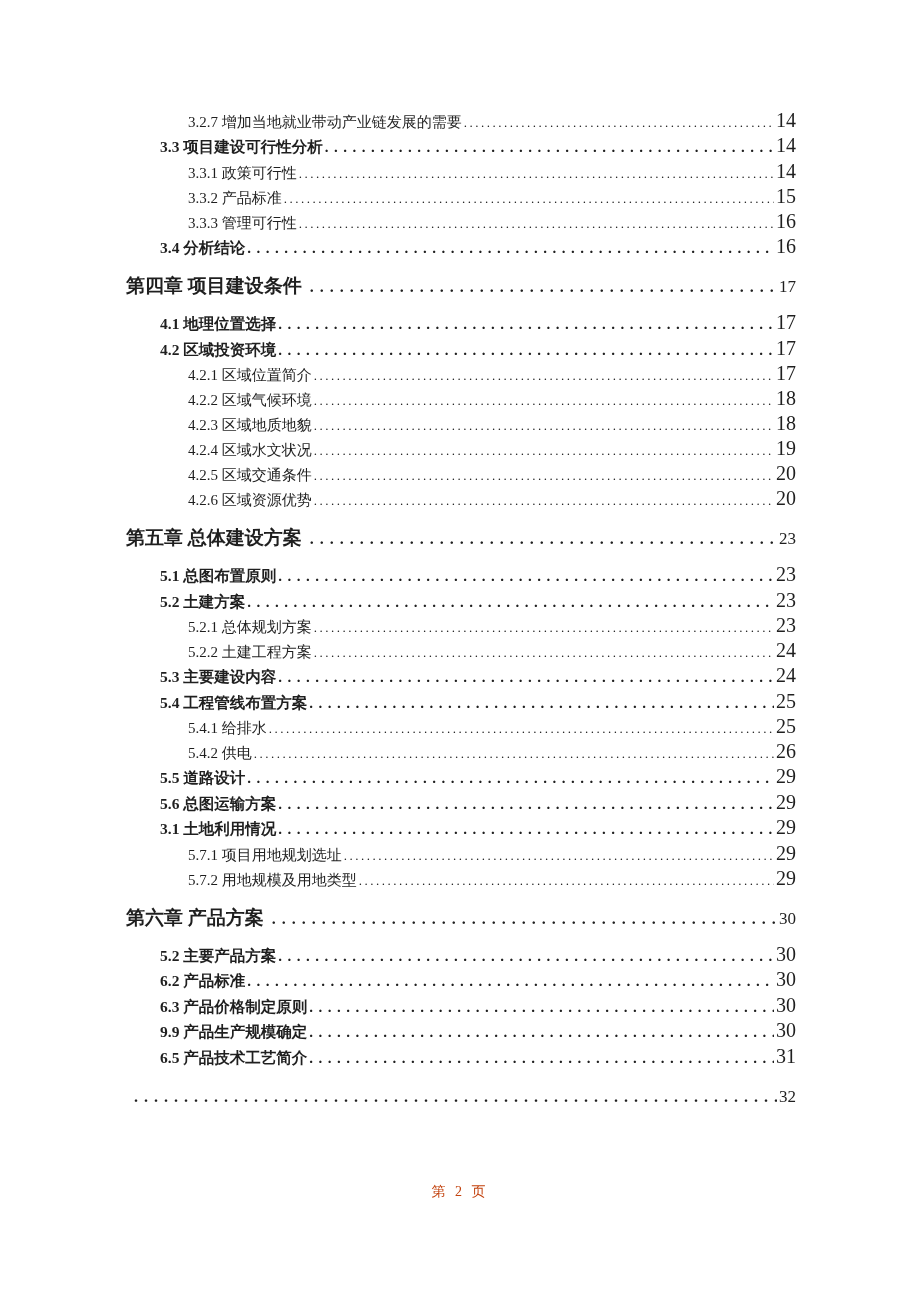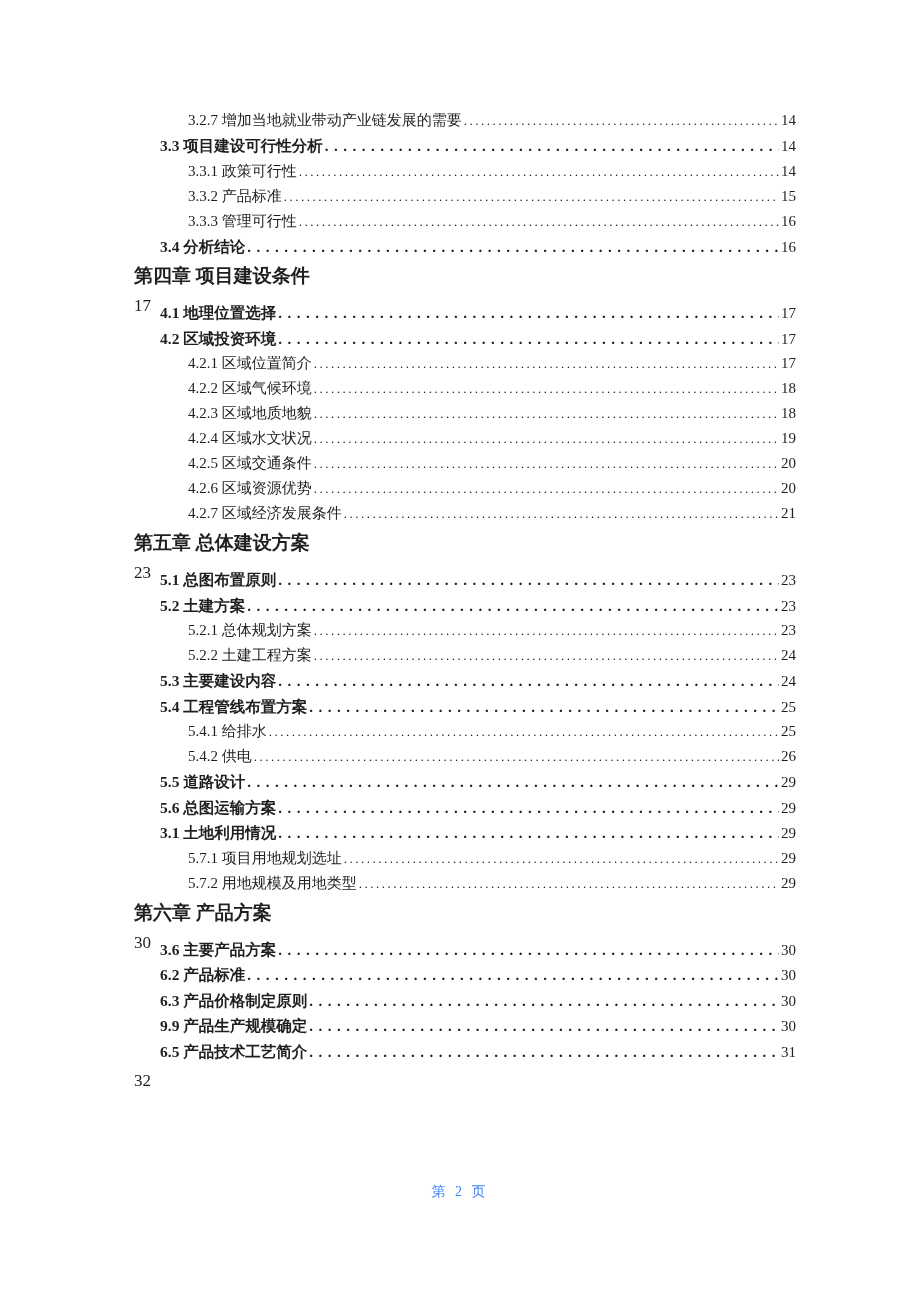--- a/index.html
+++ b/index.html
@@ -39,26 +39,25 @@
     height: 25.5px;
     line-height: 25.5px;
     padding-left: 34px;
     font-size: 15.5px;
     font-weight: bold;
   }
   
   .toc-row.chapter {
     height: 30px;
     line-height: 30px;
-    margin-top: 2px;
+    margin-top: 12px;
     margin-bottom: 9px;
     padding-left: 0;
     font-size: 19px;
     font-weight: bold;
-    flex-direction: column;
   }
   .toc-label {
     flex: 0 0 auto;
   }
   .dot-leader {
     flex: 1 1 auto;
     overflow: hidden;
     margin: 0 2px;
     min-width: 10px;
   }
@@ -79,33 +78,33 @@
     margin-left: 8px;
   }
   .chapter .dot-leader::after {
     font-size: 16px;
     letter-spacing: 6px;
     font-weight: bold;
   }
   .toc-page-num {
     flex: 0 0 auto;
     font-weight: normal;
-    font-size: 15px;
+    font-size: 20px;
   }
   .chapter .toc-page-num {
     font-size: 17px;
   }
   .footer {
     position: absolute;
     top: 1183px;
     left: 0;
     width: 100%;
     text-align: center;
     font-size: 14px;
-    color: #3b82f6;
+    color: #c2410c;
     letter-spacing: 3px;
   }
 </style>
 </head>
 <body>
 
 <div class="page">
 
   <div class="toc" id="toc-container">
       <div class="toc-row l3">
@@ -176,25 +175,20 @@
       <div class="toc-row l3">
       <span class="toc-label">4.2.5 区域交通条件</span>
       <span class="dot-leader"></span>
       <span class="toc-page-num">20</span>
     </div>
       <div class="toc-row l3">
       <span class="toc-label">4.2.6 区域资源优势</span>
       <span class="dot-leader"></span>
       <span class="toc-page-num">20</span>
     </div>
-      <div class="toc-row l3">
-      <span class="toc-label">4.2.7 区域经济发展条件</span>
-      <span class="dot-leader"></span>
-      <span class="toc-page-num">21</span>
-    </div>
       <div class="toc-row chapter">
       <span class="toc-label">第五章 总体建设方案</span>
       <span class="dot-leader"></span>
       <span class="toc-page-num">23</span>
     </div>
       <div class="toc-row l2">
       <span class="toc-label">5.1 总图布置原则</span>
       <span class="dot-leader"></span>
       <span class="toc-page-num">23</span>
     </div>
@@ -257,21 +251,21 @@
       <span class="toc-label">5.7.2 用地规模及用地类型</span>
       <span class="dot-leader"></span>
       <span class="toc-page-num">29</span>
     </div>
       <div class="toc-row chapter">
       <span class="toc-label">第六章 产品方案</span>
       <span class="dot-leader"></span>
       <span class="toc-page-num">30</span>
     </div>
       <div class="toc-row l2">
-      <span class="toc-label">3.6 主要产品方案</span>
+      <span class="toc-label">5.2 主要产品方案</span>
       <span class="dot-leader"></span>
       <span class="toc-page-num">30</span>
     </div>
       <div class="toc-row l2">
       <span class="toc-label">6.2 产品标准</span>
       <span class="dot-leader"></span>
       <span class="toc-page-num">30</span>
     </div>
       <div class="toc-row l2">
       <span class="toc-label">6.3 产品价格制定原则</span>

